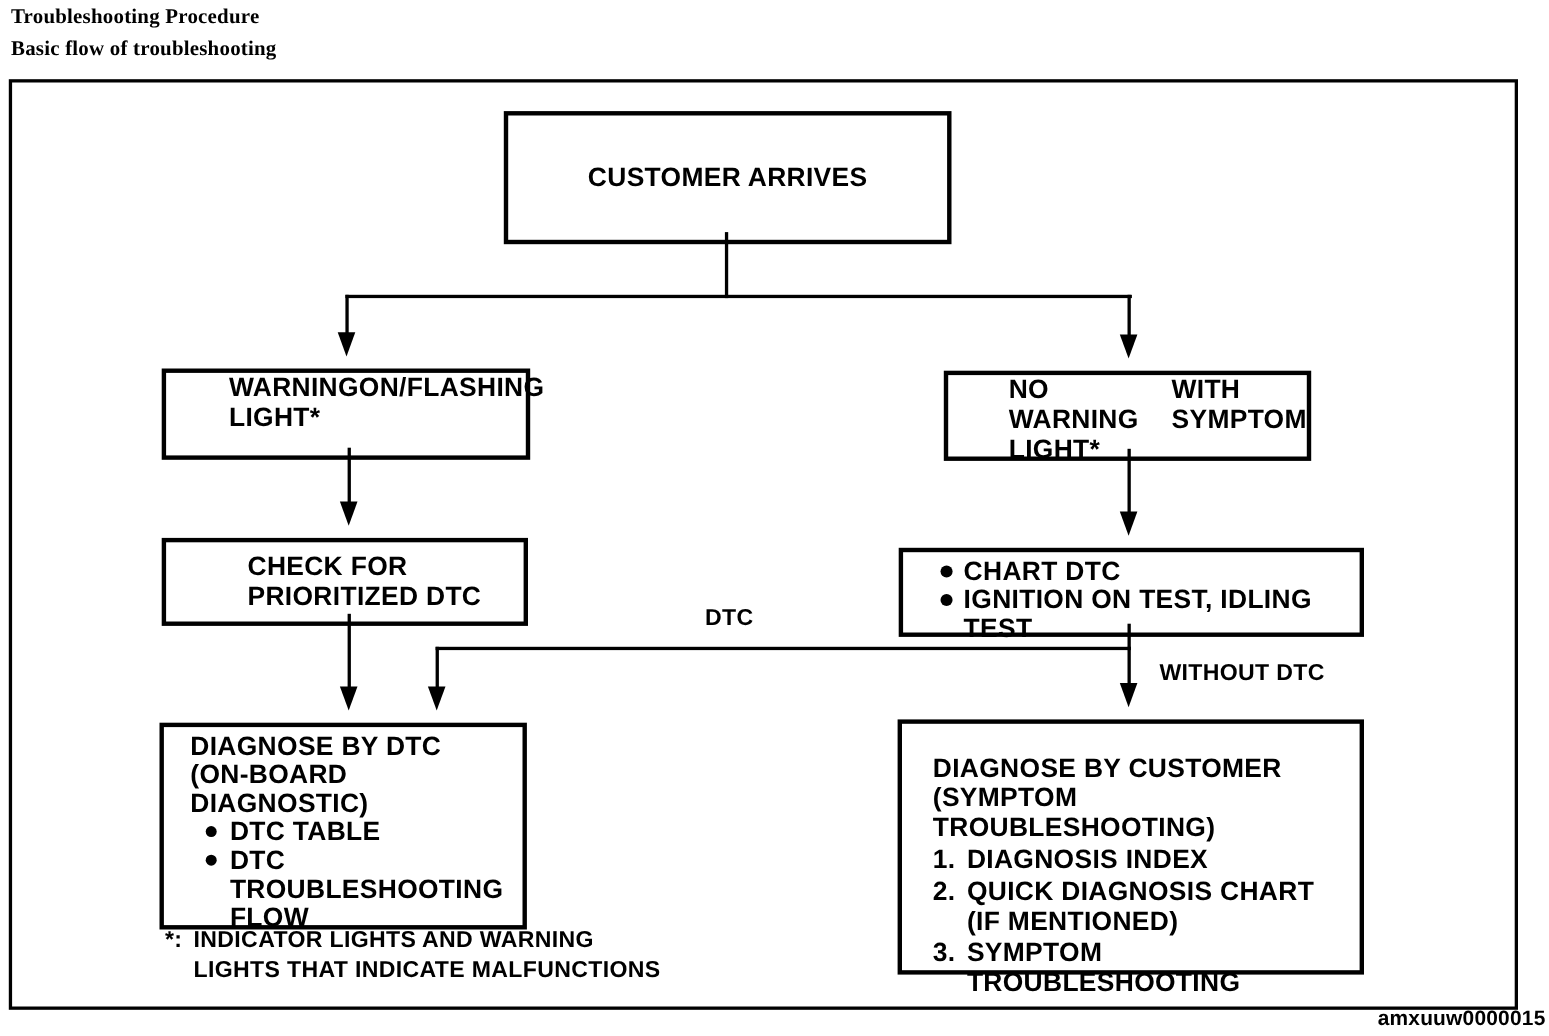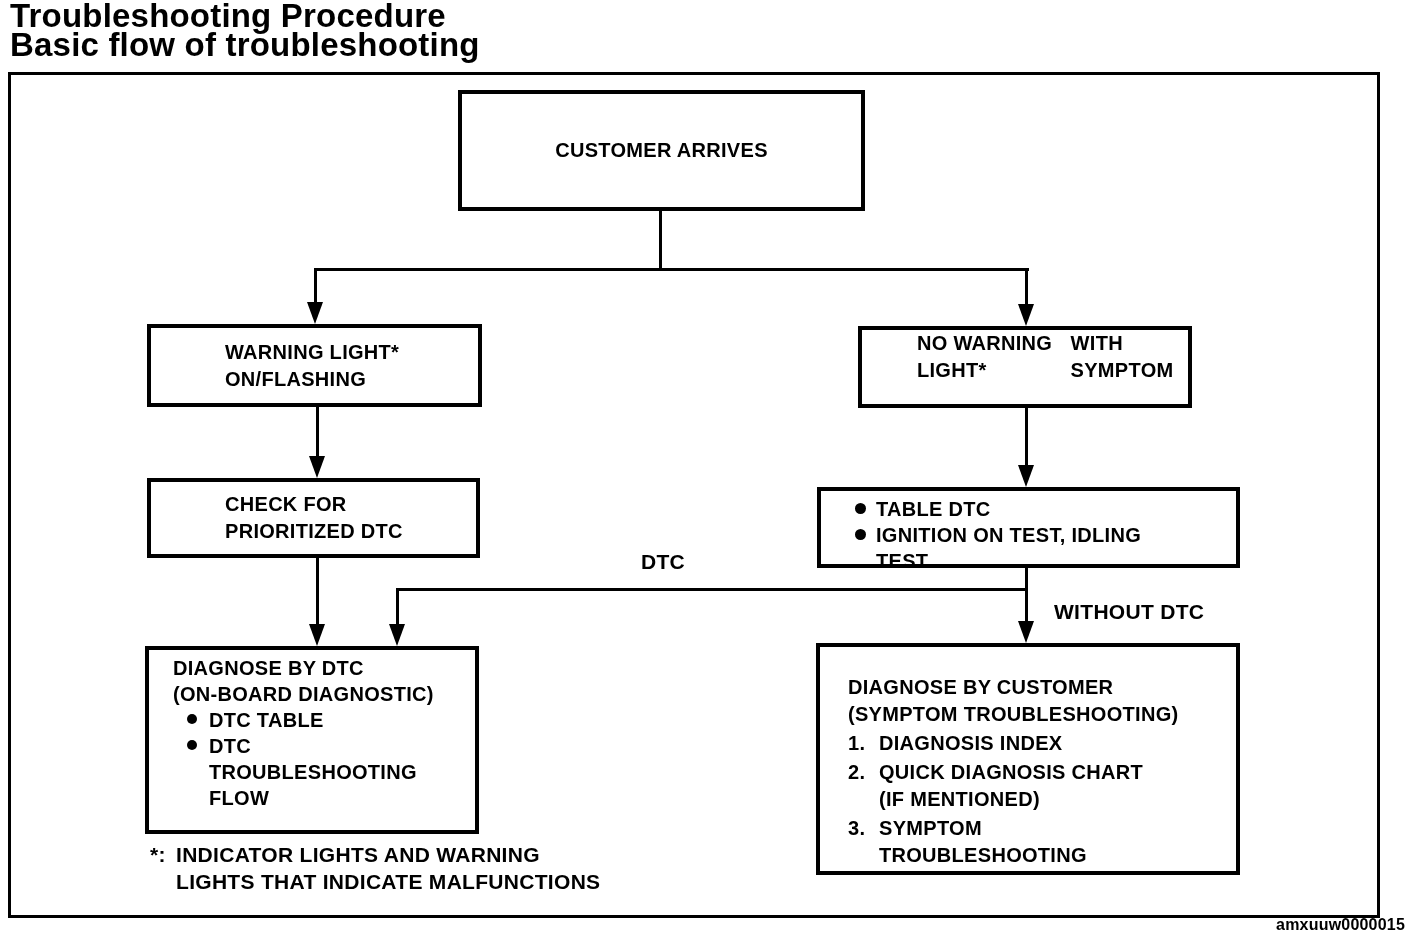--- a/index.html
+++ b/index.html
@@ -5,26 +5,26 @@
   :root { --ink:#000; --paper:#fff; }
   * { box-sizing: border-box; margin: 0; padding: 0; }
   html,body { background: var(--paper); }
   body { width:1408px; height:942px; overflow:hidden; }
   .page {
     position: relative; width:1408px; height:942px;
     background: var(--paper); color: var(--ink);
     font-family: "Liberation Sans", "DejaVu Sans", sans-serif;
     font-weight: bold;
   }
-  .title { position:absolute; left:10px; top:1px; font-size:33px; line-height:29px; letter-spacing:.2px; }
+  .title { position:absolute; left:10px; top:1px; font-size:19px; line-height:29px; letter-spacing:.2px;font-family:Liberation Serif, serif; }
   .frame { position:absolute; left:8px; top:72px; width:1372px; height:846px; border:3px solid var(--ink); }
 
-  .node { position:absolute; border:4px solid var(--ink); background:var(--paper); font-size:20px; line-height:27px; letter-spacing:.3px; }
+  .node { position:absolute; border:4px solid var(--ink); background:var(--paper); font-size:24px; line-height:27px; letter-spacing:.3px;margin-top:11px; }
   #n-customer { left:458px; top:90px;  width:407px; height:121px; display:flex; align-items:center; justify-content:center; }
-  #n-warn     { left:147px; top:324px; width:335px; height:83px;  display:flex; flex-direction:column; justify-content:center; padding-left:74px; }
+  #n-warn     { left:147px; top:324px; width:335px; height:83px;  display:flex; flex-direction:row; justify-content:center; padding-left:74px; }
   #n-nowarn   { left:858px; top:326px; width:334px; height:82px;  display:flex; flex-direction:row; justify-content:center; padding-left:55px; }
   #n-prior    { left:147px; top:478px; width:333px; height:80px;  display:flex; flex-direction:column; justify-content:center; padding-left:74px; }
   #n-checkdtc { left:817px; top:487px; width:423px; height:81px;  padding:5px 6px 0 34px; line-height:26px; }
   #n-diagdtc  { left:145px; top:646px; width:334px; height:188px; padding:5px 6px 0 24px; line-height:26px; }
   #n-diagsym  { left:816px; top:643px; width:424px; height:232px; padding:27px 6px 0 28px; }
 
   .brow { display:flex; }
   .bullet { width:11px; height:11px; border-radius:50%; background:var(--ink); flex:0 0 11px; margin-top:7px; }
   #n-checkdtc .bullet { margin-right:10px; }
   #n-diagdtc .brow { margin-left:14px; }
@@ -34,21 +34,21 @@
 
   .line { position:absolute; background:var(--ink); }
   .ah { position:absolute; width:0; height:0; border-left:8px solid transparent; border-right:8px solid transparent; border-top:22px solid var(--ink); }
 
   .edge-label { position:absolute; font-size:21px; letter-spacing:.3px; }
   #lbl-dtc { left:641px; top:550px; }
   #lbl-without { left:1054px; top:600px; }
 
   .footnote { position:absolute; left:150px; top:841px; font-size:21px; line-height:27px; display:flex; letter-spacing:.3px; }
   .footnote .fn-marker { width:26px; flex:0 0 26px; }
-  .figcode { position:absolute; right:3px; top:916px; font-size:16px; letter-spacing:.2px; }
+  .figcode { position:absolute; right:3px; top:916px; font-size:19px; letter-spacing:.2px; }
 </style>
 </head>
 <body>
 
 <div class="page">
 
   <div class="title">
     <div>Troubleshooting Procedure</div>
     <div>Basic flow of troubleshooting</div>
   </div>
@@ -71,21 +71,21 @@
 
   <div class="node" id="n-prior">
     <div>CHECK FOR</div>
     <div>PRIORITIZED DTC</div>
   </div>
 
   <div class="node" id="n-checkdtc">
     <div class="brow">
       <span class="bullet"></span>
       <div>
-        <div>TABLE DTC</div>
+        <div>CHART DTC</div>
       </div>
     </div>
     <div class="brow">
       <span class="bullet"></span>
       <div>
         <div>IGNITION ON TEST, IDLING</div>
         <div>TEST</div>
       </div>
     </div>
   </div>

